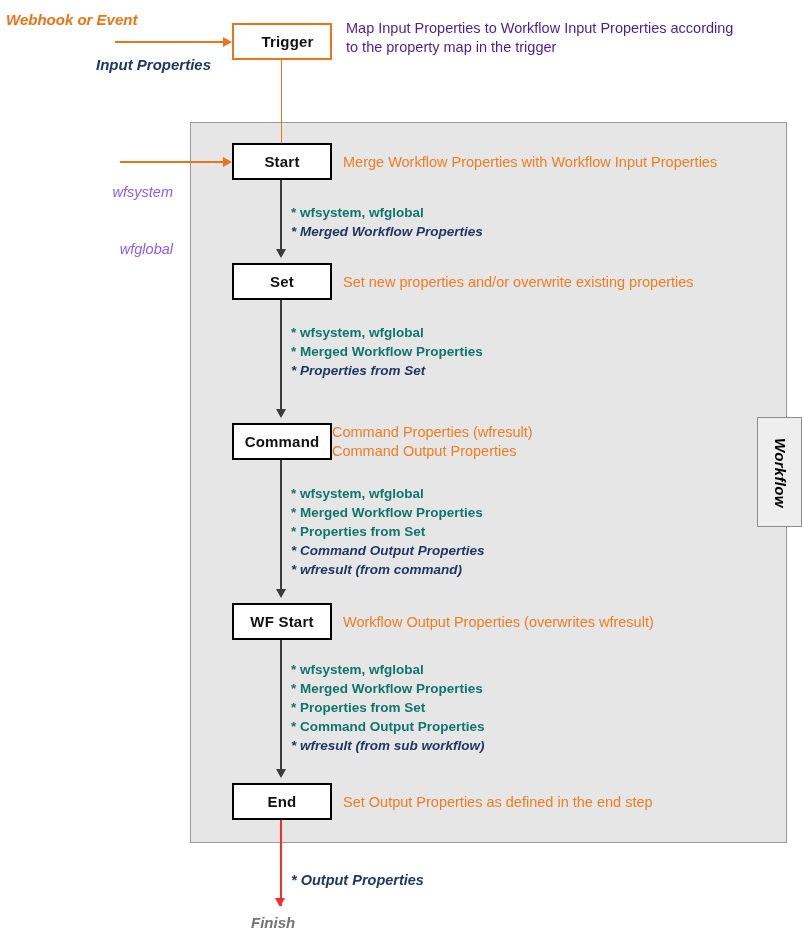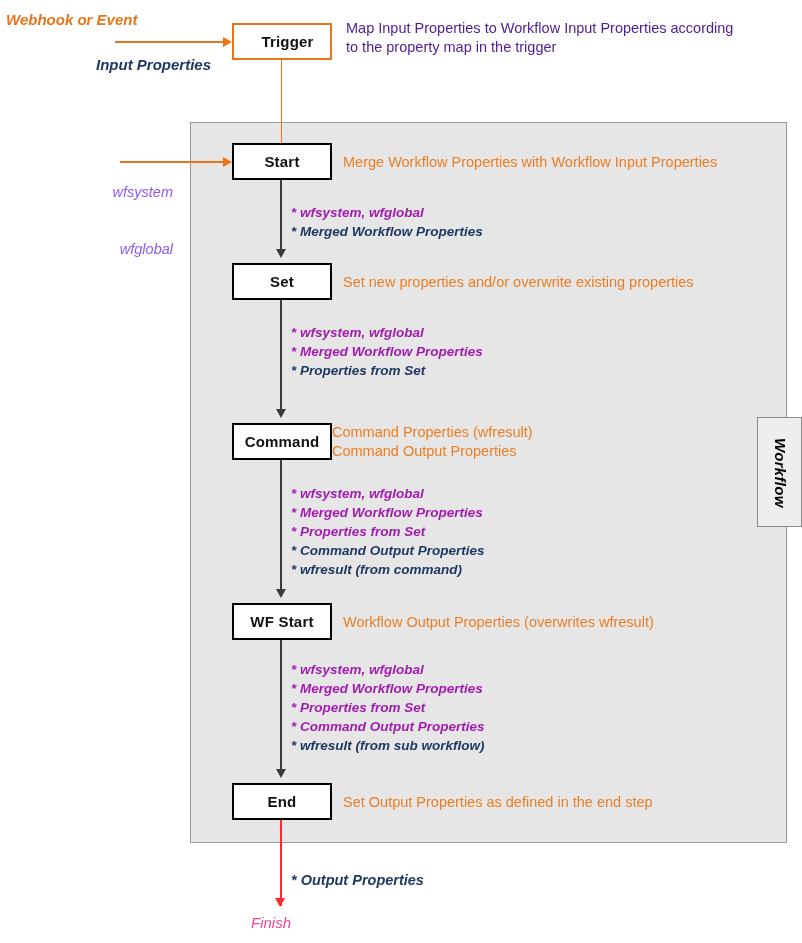--- a/index.html
+++ b/index.html
@@ -38,23 +38,23 @@
     font-weight:bold;font-size:15px;color:#111;letter-spacing:.2px;
     z-index:5;
   }
   .node.trigger{border-color:#e8751a;}
 
   
   .lbl{font-size:14.5px;line-height:19px;white-space:pre;}
   .orange{color:#ed7d22;}
   .orange-b{color:#e8751a;font-weight:bold;font-style:italic;}
   .navy{color:#1f3864;font-weight:bold;font-style:italic;}
-  .gray-i{color:#a21caf;font-style:italic;font-weight:bold;}
+  .gray-i{color:#0f766e;font-weight:bold;}
   .gray-plain{color:#8b5cf6;font-style:italic;}
-  .red{color:#ec4899;font-weight:normal;font-style:italic;}
+  .red{color:#737373;font-weight:bold;font-style:italic;}
   .desc{color:#ed7d22;font-size:14.5px;line-height:19px;}
   .desc-gray{color:#4c1d95;font-size:14.5px;line-height:19px;}
 
   .proplist{font-size:13.5px;line-height:19px;}
   .proplist div{white-space:pre;}
 
   
   .vline{position:absolute;width:2px;background:#3b3b3b;}
   .vline.orange{background:#e8751a;width:1.5px;}
   .vline.red{background:#fc2b2b;width:2px;}

